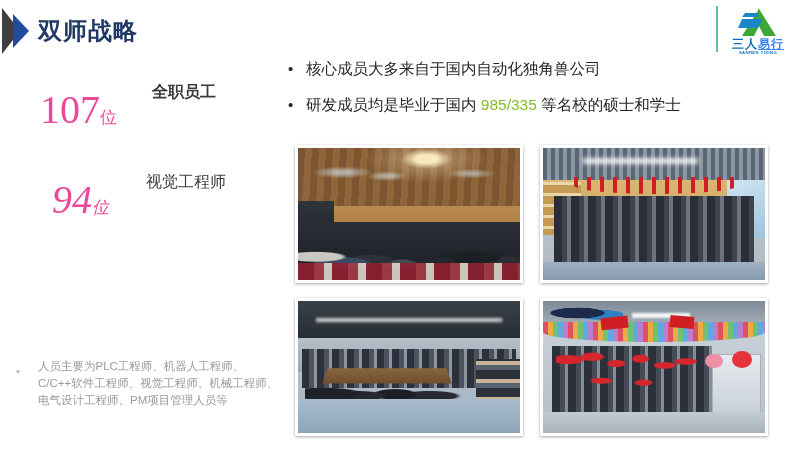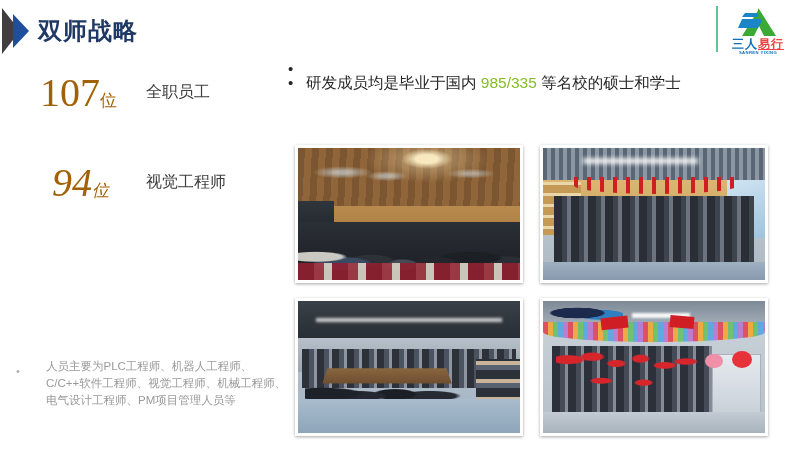--- a/index.html
+++ b/index.html
@@ -71,59 +71,59 @@
     left: 724px; top: 6px;
     width: 68px; height: 52px;
   }
   .logo-mark { position: absolute; left: 9px; top: 0px; width: 50px; height: 32px; }
   .logo-cn {
     position: absolute; left: 0; top: 31px; width: 68px;
     text-align: center; font-size: 12px; font-weight: bold;
     color: #0e6fb8; letter-spacing: 1px; line-height: 14px;
     white-space: nowrap;
   }
-  .logo-cn .grn { color: #ef4444; text-decoration: underline; }
+  .logo-cn .grn { color: #3b82f6; text-decoration: underline; }
   .logo-en {
     position: absolute; left: 0; top: 44px; width: 68px;
     text-align: center; font-size: 4.2px; font-weight: bold;
     color: #0e6fb8; letter-spacing: 0.4px; line-height: 6px;
     white-space: nowrap;
   }
 
   
   .stats { position: absolute; left: 0; top: 70px; width: 288px; }
 
   .stat-row {
     position: relative;
     height: 90px;
   }
   .stat-num {
     position: absolute;
-    top: 0;
-    color: #a16207;
+    top: 17px;
+    color: #ec4899;
     font-family: "Liberation Serif", "DejaVu Serif", serif;
     font-weight: normal;
     line-height: 46px;
     white-space: nowrap;
   }
   .stat-num .unit {
     font-size: 17px;
     font-family: "Liberation Sans", sans-serif;
   }
   .stat-label {
     position: absolute;
     top: 10px;
     color: #3c3c3c;
     font-size: 16px;
     line-height: 24px;
     white-space: nowrap;
   }
 
   .stat-row.r1 .stat-num { left: 40px; font-size: 40px; }
-  .stat-row.r1 .stat-label { left: 146px; }
+  .stat-row.r1 .stat-label { left: 152px; font-weight: bold; }
 
   .stat-row.r2 .stat-num { left: 52px; font-size: 40px; font-style: italic; }
   .stat-row.r2 .stat-label { left: 146px; }
 
   .stat-row.r3 .stat-num {
     left: 30px; font-size: 40px;
     font-family: "Liberation Sans", sans-serif;
   }
   .stat-row.r3 .stat-label { left: 146px; }
 
@@ -135,21 +135,21 @@
   }
   .footnote-bullet {
     position: absolute;
     left: 0; top: 6px;
     width: 12px;
     color: #b0b0b0;
     font-size: 11px;
     line-height: 14px;
   }
   .footnote-text {
-    margin-left: 30px;
+    margin-left: 22px;
     color: #9a9a9a;
     font-size: 11.5px;
     line-height: 17px;
     text-align: left;
   }
 
   
   .bullets {
     position: absolute;
     left: 286px; top: 58px;
@@ -382,21 +382,21 @@
   </div>
 
   <div class="footnote">
     <div class="footnote-bullet">•</div>
     <div class="footnote-text">人员主要为PLC工程师、机器人工程师、C/C++软件工程师、视觉工程师、机械工程师、电气设计工程师、PM项目管理人员等</div>
   </div>
 
   <div class="bullets">
 
     <div class="bullet">
-      <span class="dot">•</span>
+      <span class="dot">•</span><span>核心成员大多来自于国内自动化独角兽公司</span>
     </div>
 
     <div class="bullet">
       <span class="dot">•</span><span>研发成员均是毕业于国内 </span><span class="hl">985/335</span><span> 等名校的硕士和学士</span>
     </div>
   </div>
 
   <div class="photo-grid">
 
     <div class="photo p1">

